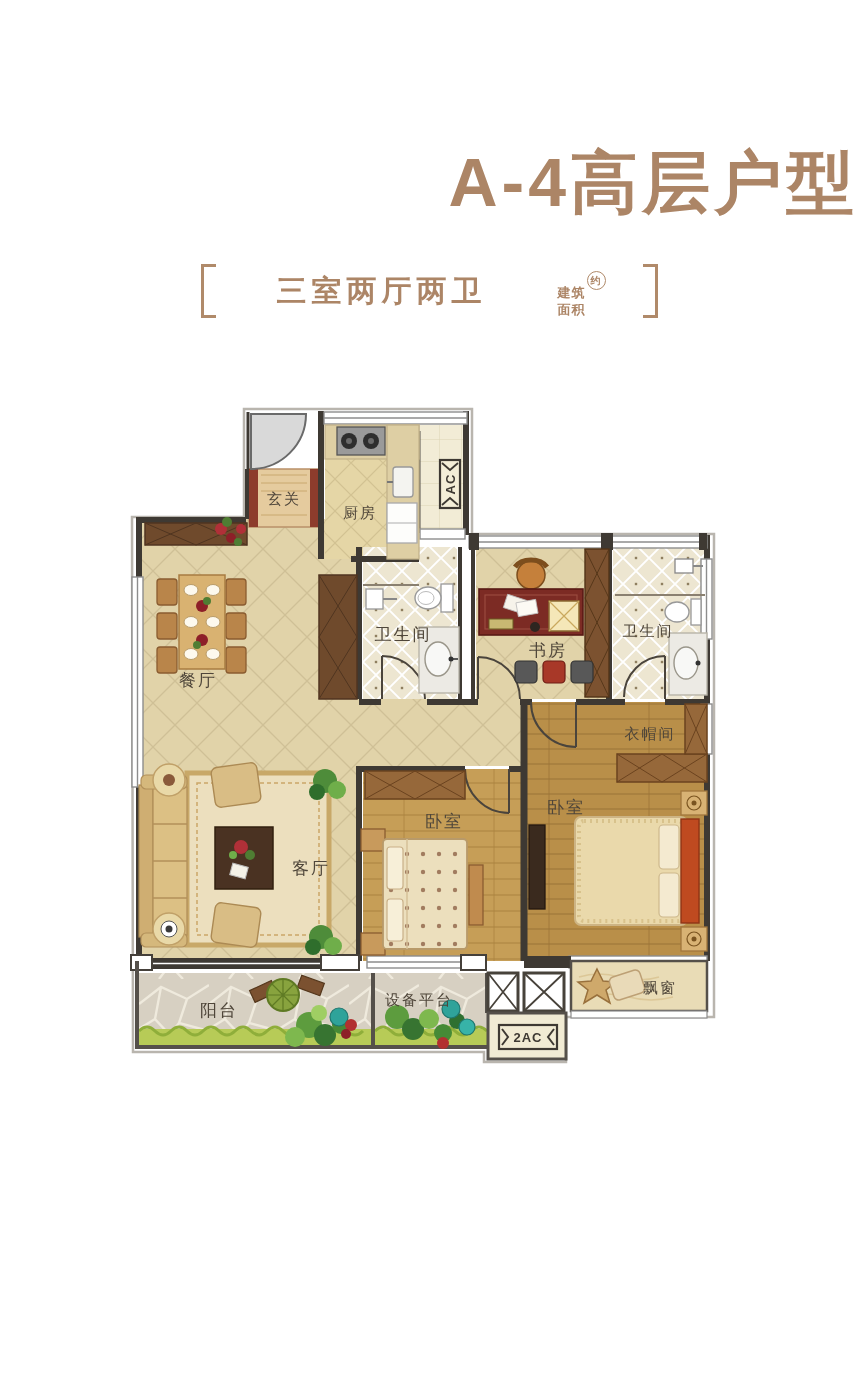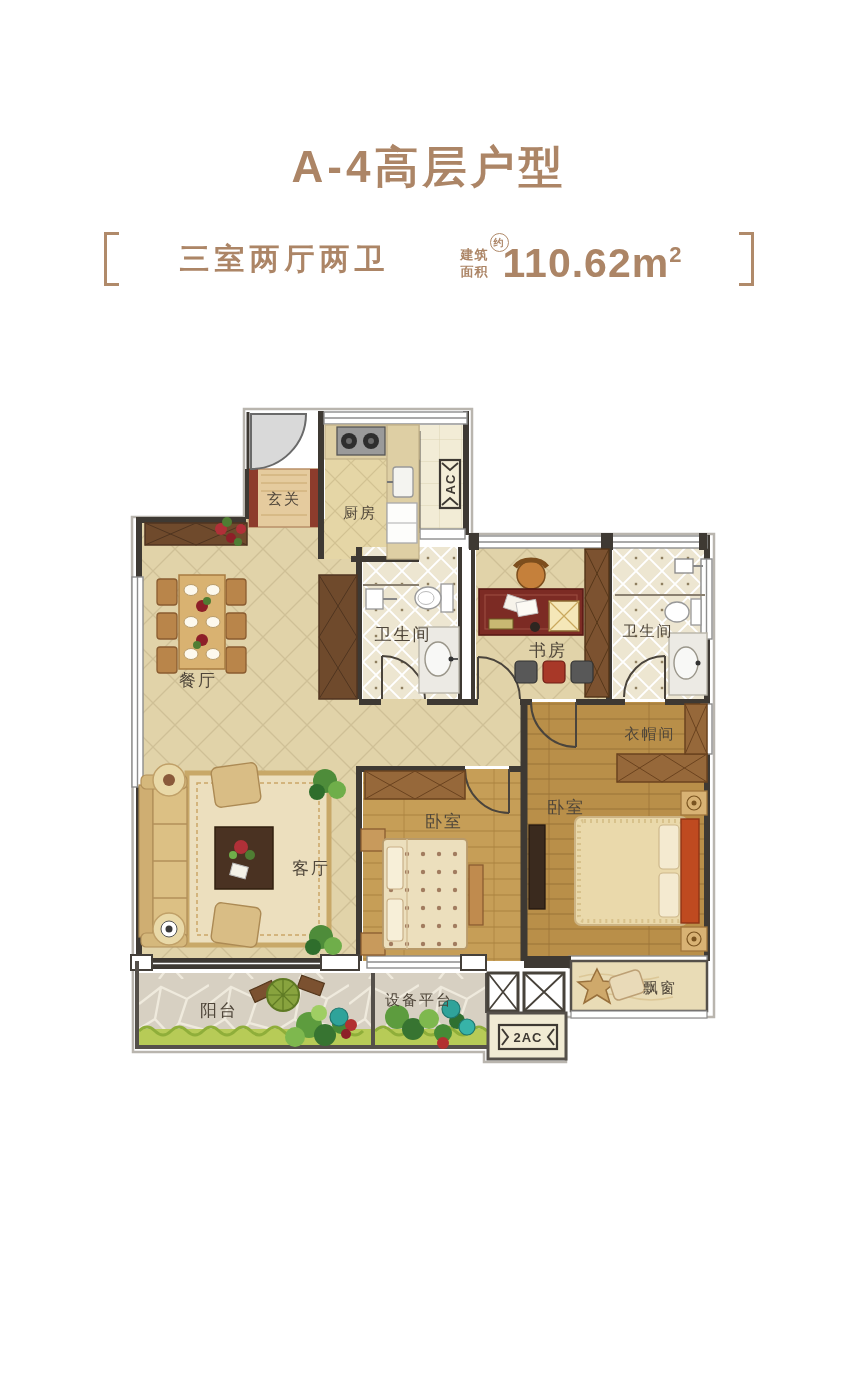--- a/index.html
+++ b/index.html
@@ -1,19 +1,19 @@
 <!DOCTYPE html>
 <html><head>
 <meta charset="utf-8">
 <style>
   html,body{margin:0;padding:0;}
   body{width:858px;height:1400px;background:#ffffff;position:relative;overflow:hidden;
        font-family:"Liberation Sans",sans-serif;}
   .hdr{padding-top:138px;}
-  .title{margin:0;text-align:center;font-size:44px;font-weight:bold;color:#ac8566;
+  .title{margin:0;text-align:right;font-size:68px;font-weight:bold;color:#ac8566;
          letter-spacing:4px;}
   .subtitle{display:flex;justify-content:center;align-items:flex-end;margin-top:34px;
             color:#ac8566;height:56px;gap:47px;}
   .bracket{width:12px;height:48px;border:3px solid #b08a6a;align-self:center;}
   .bracket.l{border-right:0;margin-right:14px;}
   .bracket.r{border-left:0;margin-left:10px;}
   .layout-type{font-size:30px;font-weight:bold;letter-spacing:5px;align-self:center;}
   .area-wrap{display:flex;align-items:center;margin-left:24px;}
   .area-label{display:flex;flex-direction:column;font-size:13px;line-height:1.3;
               font-weight:bold;position:relative;letter-spacing:1px;}
@@ -35,21 +35,20 @@
   <h1 class="title">A-4高层户型</h1>
   <div class="subtitle">
     <span class="bracket l"></span>
     <span class="layout-type">三室两厅两卫</span>
     <span class="area-wrap">
       <span class="area-label">
         <span>建筑</span>
         <span>面积</span>
         <span class="approx">约</span>
       </span>
-      <span class="area-value"><span>110.62m</span><sup>2</sup></span>
     </span>
     <span class="bracket r"></span>
   </div>
 </div>
 
 <div class="plan">
 <svg width="602" height="684" viewBox="127 393 602 684">
   <defs>
     <pattern id="tile" width="44" height="44" patternUnits="userSpaceOnUse">
       <rect width="44" height="44" fill="#e1d3a9"></rect>

